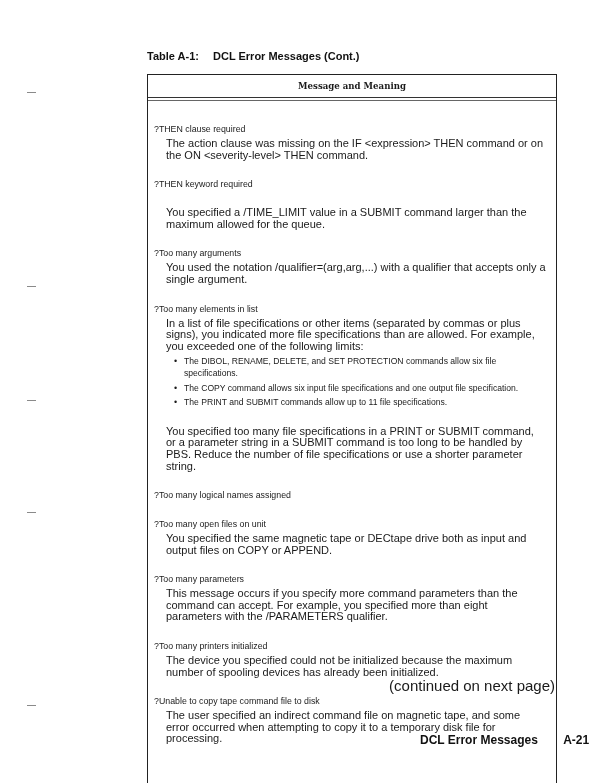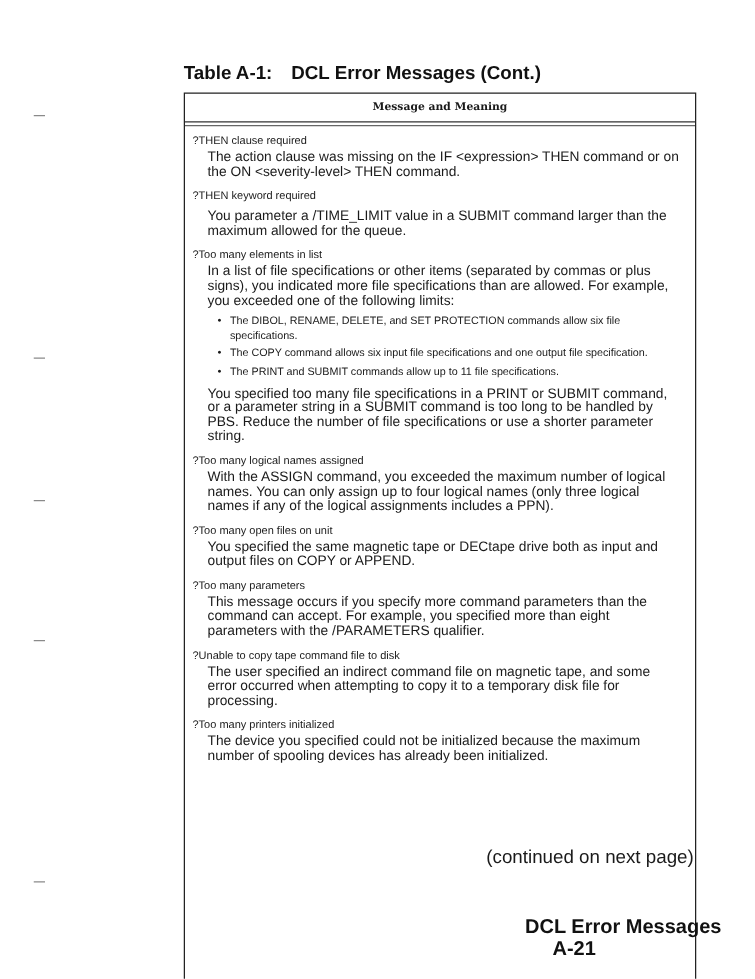--- a/index.html
+++ b/index.html
@@ -8,38 +8,38 @@
     overflow: hidden; color: #1a1a1a;
     font-family: "DejaVu Sans", sans-serif;
   }
   .margin-mark {
     position: absolute; left: 27px; width: 9px; height: 1px;
     border-top: 1px solid #8a8a8a;
   }
   .table-caption {
     position: absolute; left: 147px; top: 50px;
     font-family: "Liberation Sans", sans-serif; font-weight: bold;
-    font-size: 15px; color: #111;
+    font-size: 11px; color: #111;
   }
   .table-caption .num { margin-right: 11px; }
   .table-box {
     position: absolute; left: 147px; top: 74px; width: 410px; height: 738px;
     border: 1px solid #222; box-sizing: border-box;
   }
   .table-header {
     height: 22px; border-bottom: 1px solid #333; position: relative;
     display: flex; align-items: center; justify-content: center;
     font-family: "DejaVu Serif", serif; font-weight: bold; font-size: 8.6px;
   }
   .table-header::after {
     content: ""; position: absolute; left: 0; right: 0; bottom: -4px;
     border-bottom: 1px solid #666;
   }
   .entries { padding: 8px 6px 0 6px; }
-  .entry { margin-bottom: 6px; }
+  .entry { margin-bottom: 6px; margin-top: 17px; }
   .msg {
     font-family: "Liberation Sans", sans-serif; font-size: 8.8px;
     line-height: 12px; color: #1a1a1a;
   }
   .meaning {
     font-family: "Liberation Sans", sans-serif; font-size: 11px;
     line-height: 11.6px; padding-left: 12px; padding-right: 4px; margin-top: 3px;
     color: #1a1a1a;
   }
   .bullets { list-style: none; margin: 4px 0 0 0; padding-left: 30px; }
@@ -49,21 +49,21 @@
   }
   .bullets li::before {
     content: "\2022"; position: absolute; left: -10px; top: 0; font-size: 9px;
   }
   .continued {
     position: absolute; right: 49px; top: 677px;
     font-family: "Liberation Sans", sans-serif; font-size: 15px; color: #1a1a1a;
   }
   .footer {
     position: absolute; top: 733px; left: 420px;
-    font-family: "Liberation Sans", sans-serif; font-weight: bold; font-size: 16px; color: #111;
+    font-family: "Liberation Sans", sans-serif; font-weight: bold; font-size: 12px; color: #111;
   }
   .footer .page { margin-left: 22px; }
 </style>
 </head>
 <body>
 
 <div class="margin-mark" style="top:92px;"></div>
 <div class="margin-mark" style="top:286px;"></div>
 <div class="margin-mark" style="top:400px;"></div>
 <div class="margin-mark" style="top:512px;"></div>
@@ -81,61 +81,64 @@
     <div class="entry">
       <div class="msg">?THEN clause required</div>
       <div class="meaning">The action clause was missing on the IF &lt;expression&gt; THEN command or on the ON &lt;severity-level&gt; THEN command.</div>
     </div>
 
     <div class="entry">
       <div class="msg">?THEN keyword required</div>
     </div>
 
     <div class="entry">
-      <div class="meaning">You parameter a /TIME_LIMIT value in a SUBMIT command larger than the maximum allowed for the queue.</div>
+      <div class="meaning">You specified a /TIME_LIMIT value in a SUBMIT command larger than the maximum allowed for the queue.</div>
     </div>
 
+    <div class="entry">
+      <div class="msg">?Too many arguments</div>
+      <div class="meaning">You used the notation /qualifier=(arg,arg,...) with a qualifier that accepts only a single argument.</div>
+    </div>
 
     <div class="entry">
       <div class="msg">?Too many elements in list</div>
       <div class="meaning">In a list of file specifications or other items (separated by commas or plus signs), you indicated more file specifications than are allowed. For example, you exceeded one of the following limits:</div>
       <ul class="bullets">
         <li>The DIBOL, RENAME, DELETE, and SET PROTECTION commands allow six file specifications.</li>
         <li>The COPY command allows six input file specifications and one output file specification.</li>
         <li>The PRINT and SUBMIT commands allow up to 11 file specifications.</li>
       </ul>
     </div>
 
     <div class="entry">
       <div class="meaning">You specified too many file specifications in a PRINT or SUBMIT command, or a parameter string in a SUBMIT command is too long to be handled by PBS. Reduce the number of file specifications or use a shorter parameter string.</div>
     </div>
 
     <div class="entry">
       <div class="msg">?Too many logical names assigned</div>
-      <div class="meaning">With the ASSIGN command, you exceeded the maximum number of logical names. You can only assign up to four logical names (only three logical names if any of the logical assignments includes a PPN).</div>
     </div>
 
     <div class="entry">
       <div class="msg">?Too many open files on unit</div>
       <div class="meaning">You specified the same magnetic tape or DECtape drive both as input and output files on COPY or APPEND.</div>
     </div>
 
     <div class="entry">
       <div class="msg">?Too many parameters</div>
       <div class="meaning">This message occurs if you specify more command parameters than the command can accept. For example, you specified more than eight parameters with the /PARAMETERS qualifier.</div>
     </div>
 
     <div class="entry">
-      <div class="msg">?Unable to copy tape command file to disk</div>
-      <div class="meaning">The user specified an indirect command file on magnetic tape, and some error occurred when attempting to copy it to a temporary disk file for processing.</div>
+      <div class="msg">?Too many printers initialized</div>
+      <div class="meaning">The device you specified could not be initialized because the maximum number of spooling devices has already been initialized.</div>
     </div>
 
     <div class="entry">
-      <div class="msg">?Too many printers initialized</div>
-      <div class="meaning">The device you specified could not be initialized because the maximum number of spooling devices has already been initialized.</div>
+      <div class="msg">?Unable to copy tape command file to disk</div>
+      <div class="meaning">The user specified an indirect command file on magnetic tape, and some error occurred when attempting to copy it to a temporary disk file for processing.</div>
     </div>
 
   </div>
 </div>
 
 <div class="continued">(continued on next page)</div>
 
 <div class="footer">
   <span>DCL Error Messages</span>
   <span class="page">A-21</span>

